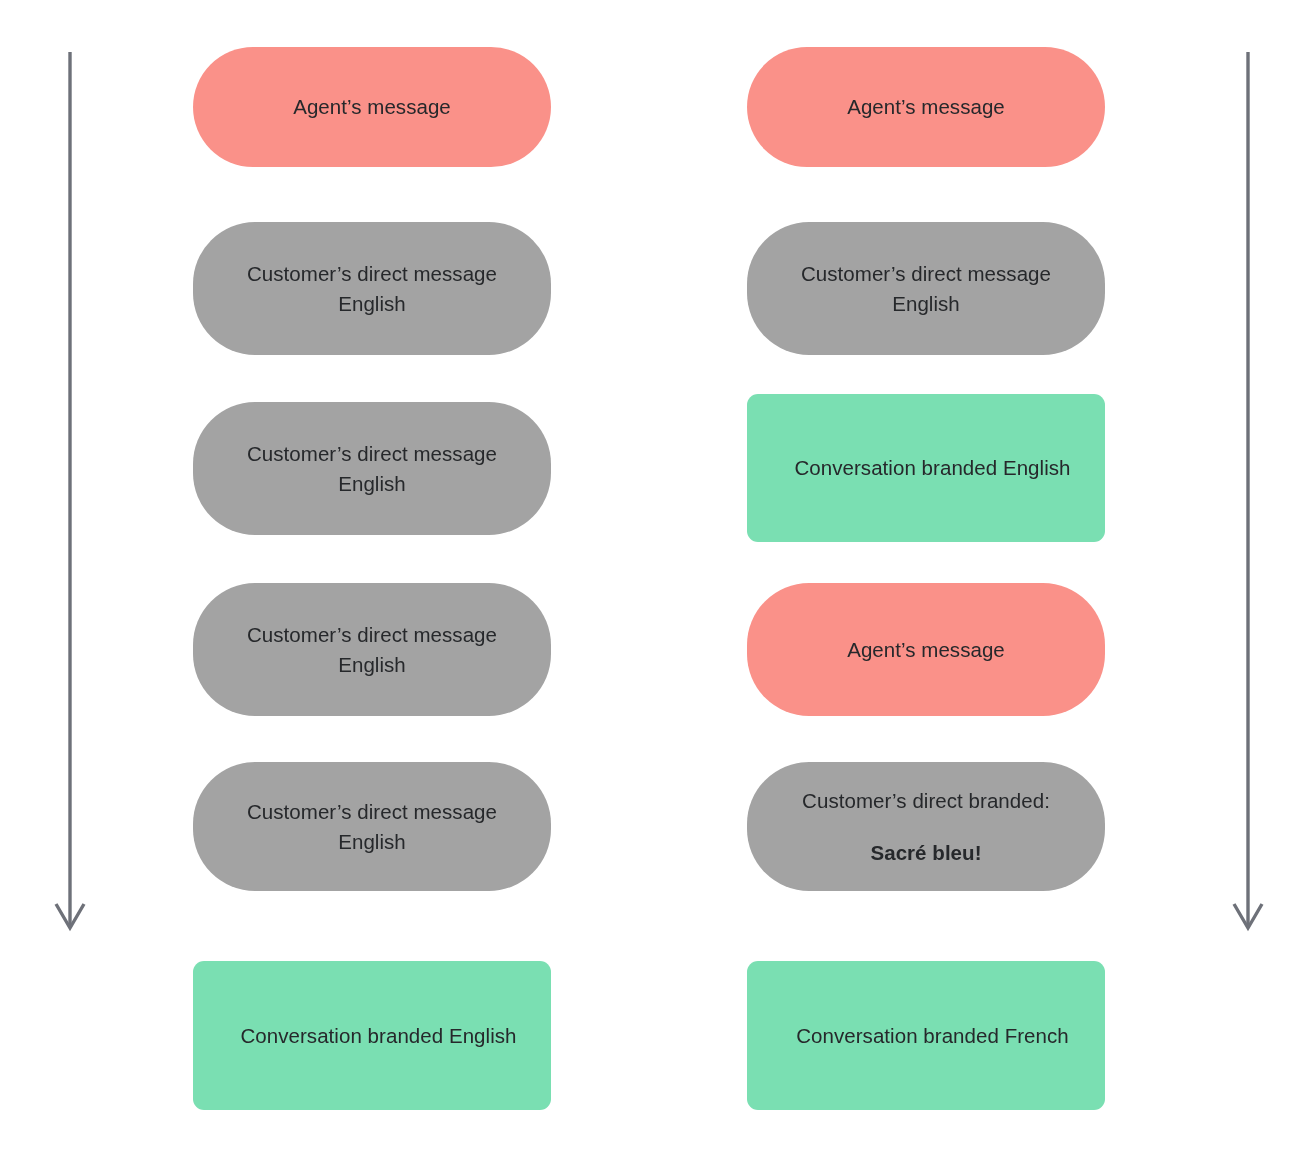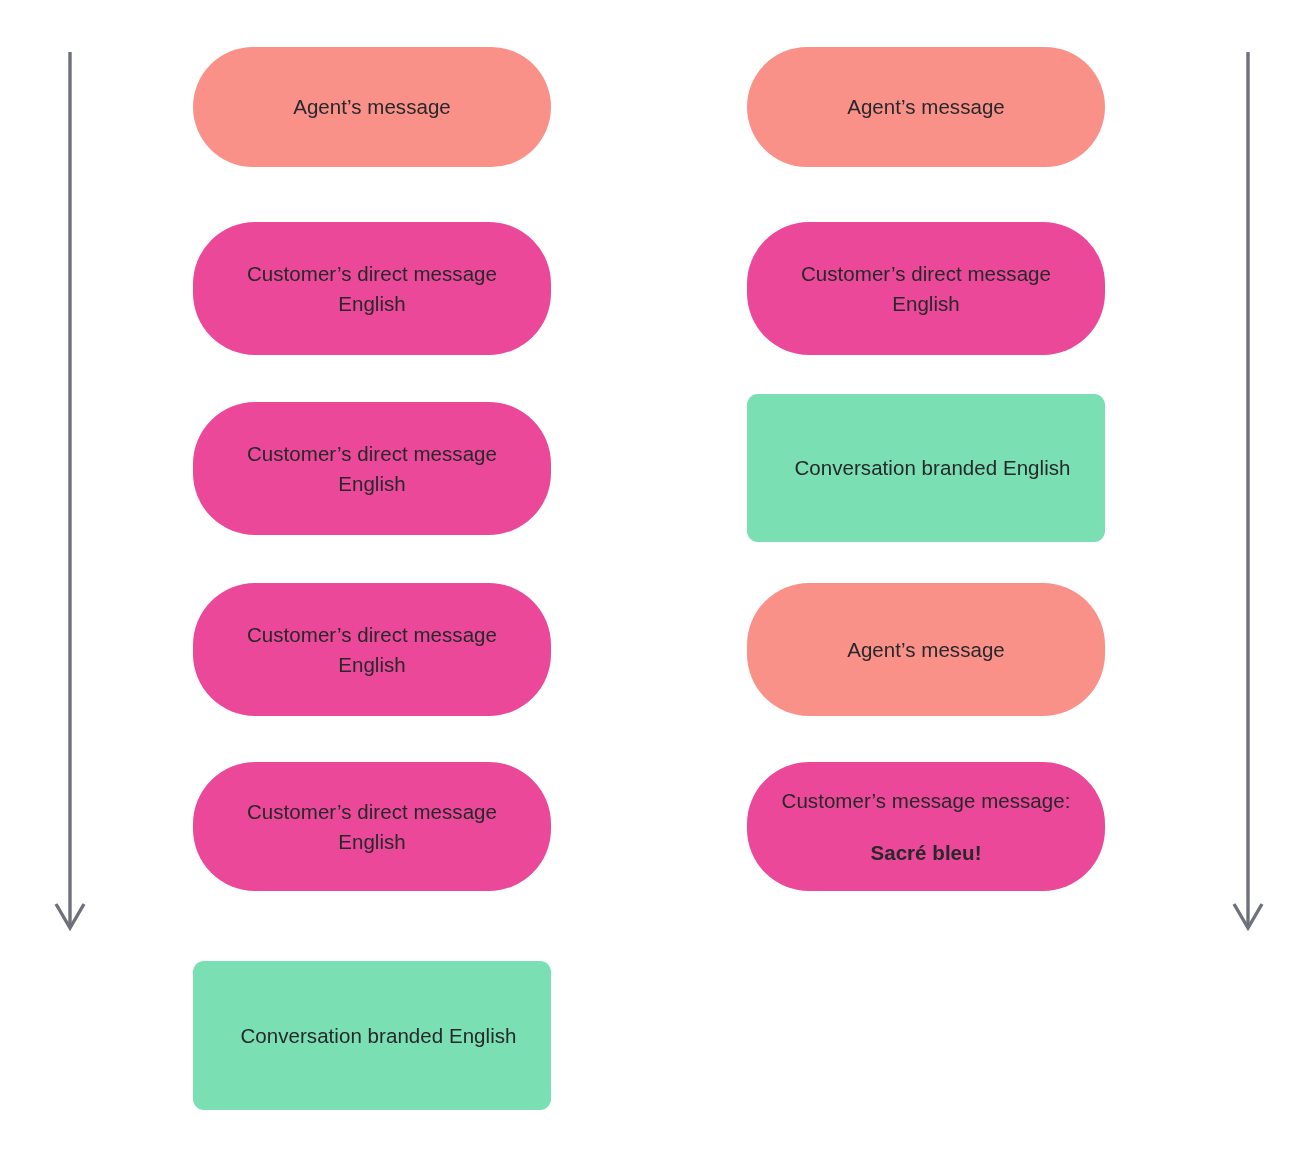--- a/index.html
+++ b/index.html
@@ -62,21 +62,21 @@
   }
   .bubble .line { display: block; white-space: pre; }
   .bubble .line.bold { font-weight: bold; }
   .bubble .line.spacer { height: 22px; }
 
   .bubble.agent {
     background: #FA9189;
     border-radius: 62px;
   }
   .bubble.customer {
-    background: #ec4899;
+    background: #a3a3a3;
     border-radius: 62px;
   }
   .bubble.branded {
     background: #7ADFB2;
     border-radius: 11px;
     padding-left: 29px;
   }
 
   
   .r1 { top: 47px;  height: 120px; }
@@ -154,21 +154,24 @@
 
     <div class="bubble branded r3">
       <span class="line">Conversation branded English</span>
     </div>
 
     <div class="bubble agent r4">
       <span class="line">Agent’s message</span>
     </div>
 
     <div class="bubble customer r5">
-      <span class="line">Customer’s message message:</span>
+      <span class="line">Customer’s direct branded:</span>
       <span class="line spacer"></span>
       <span class="line bold">Sacré bleu!</span>
     </div>
 
+    <div class="bubble branded r6">
+      <span class="line">Conversation branded French</span>
+    </div>
 
   </div>
 
 </div>
 
 </body></html>

